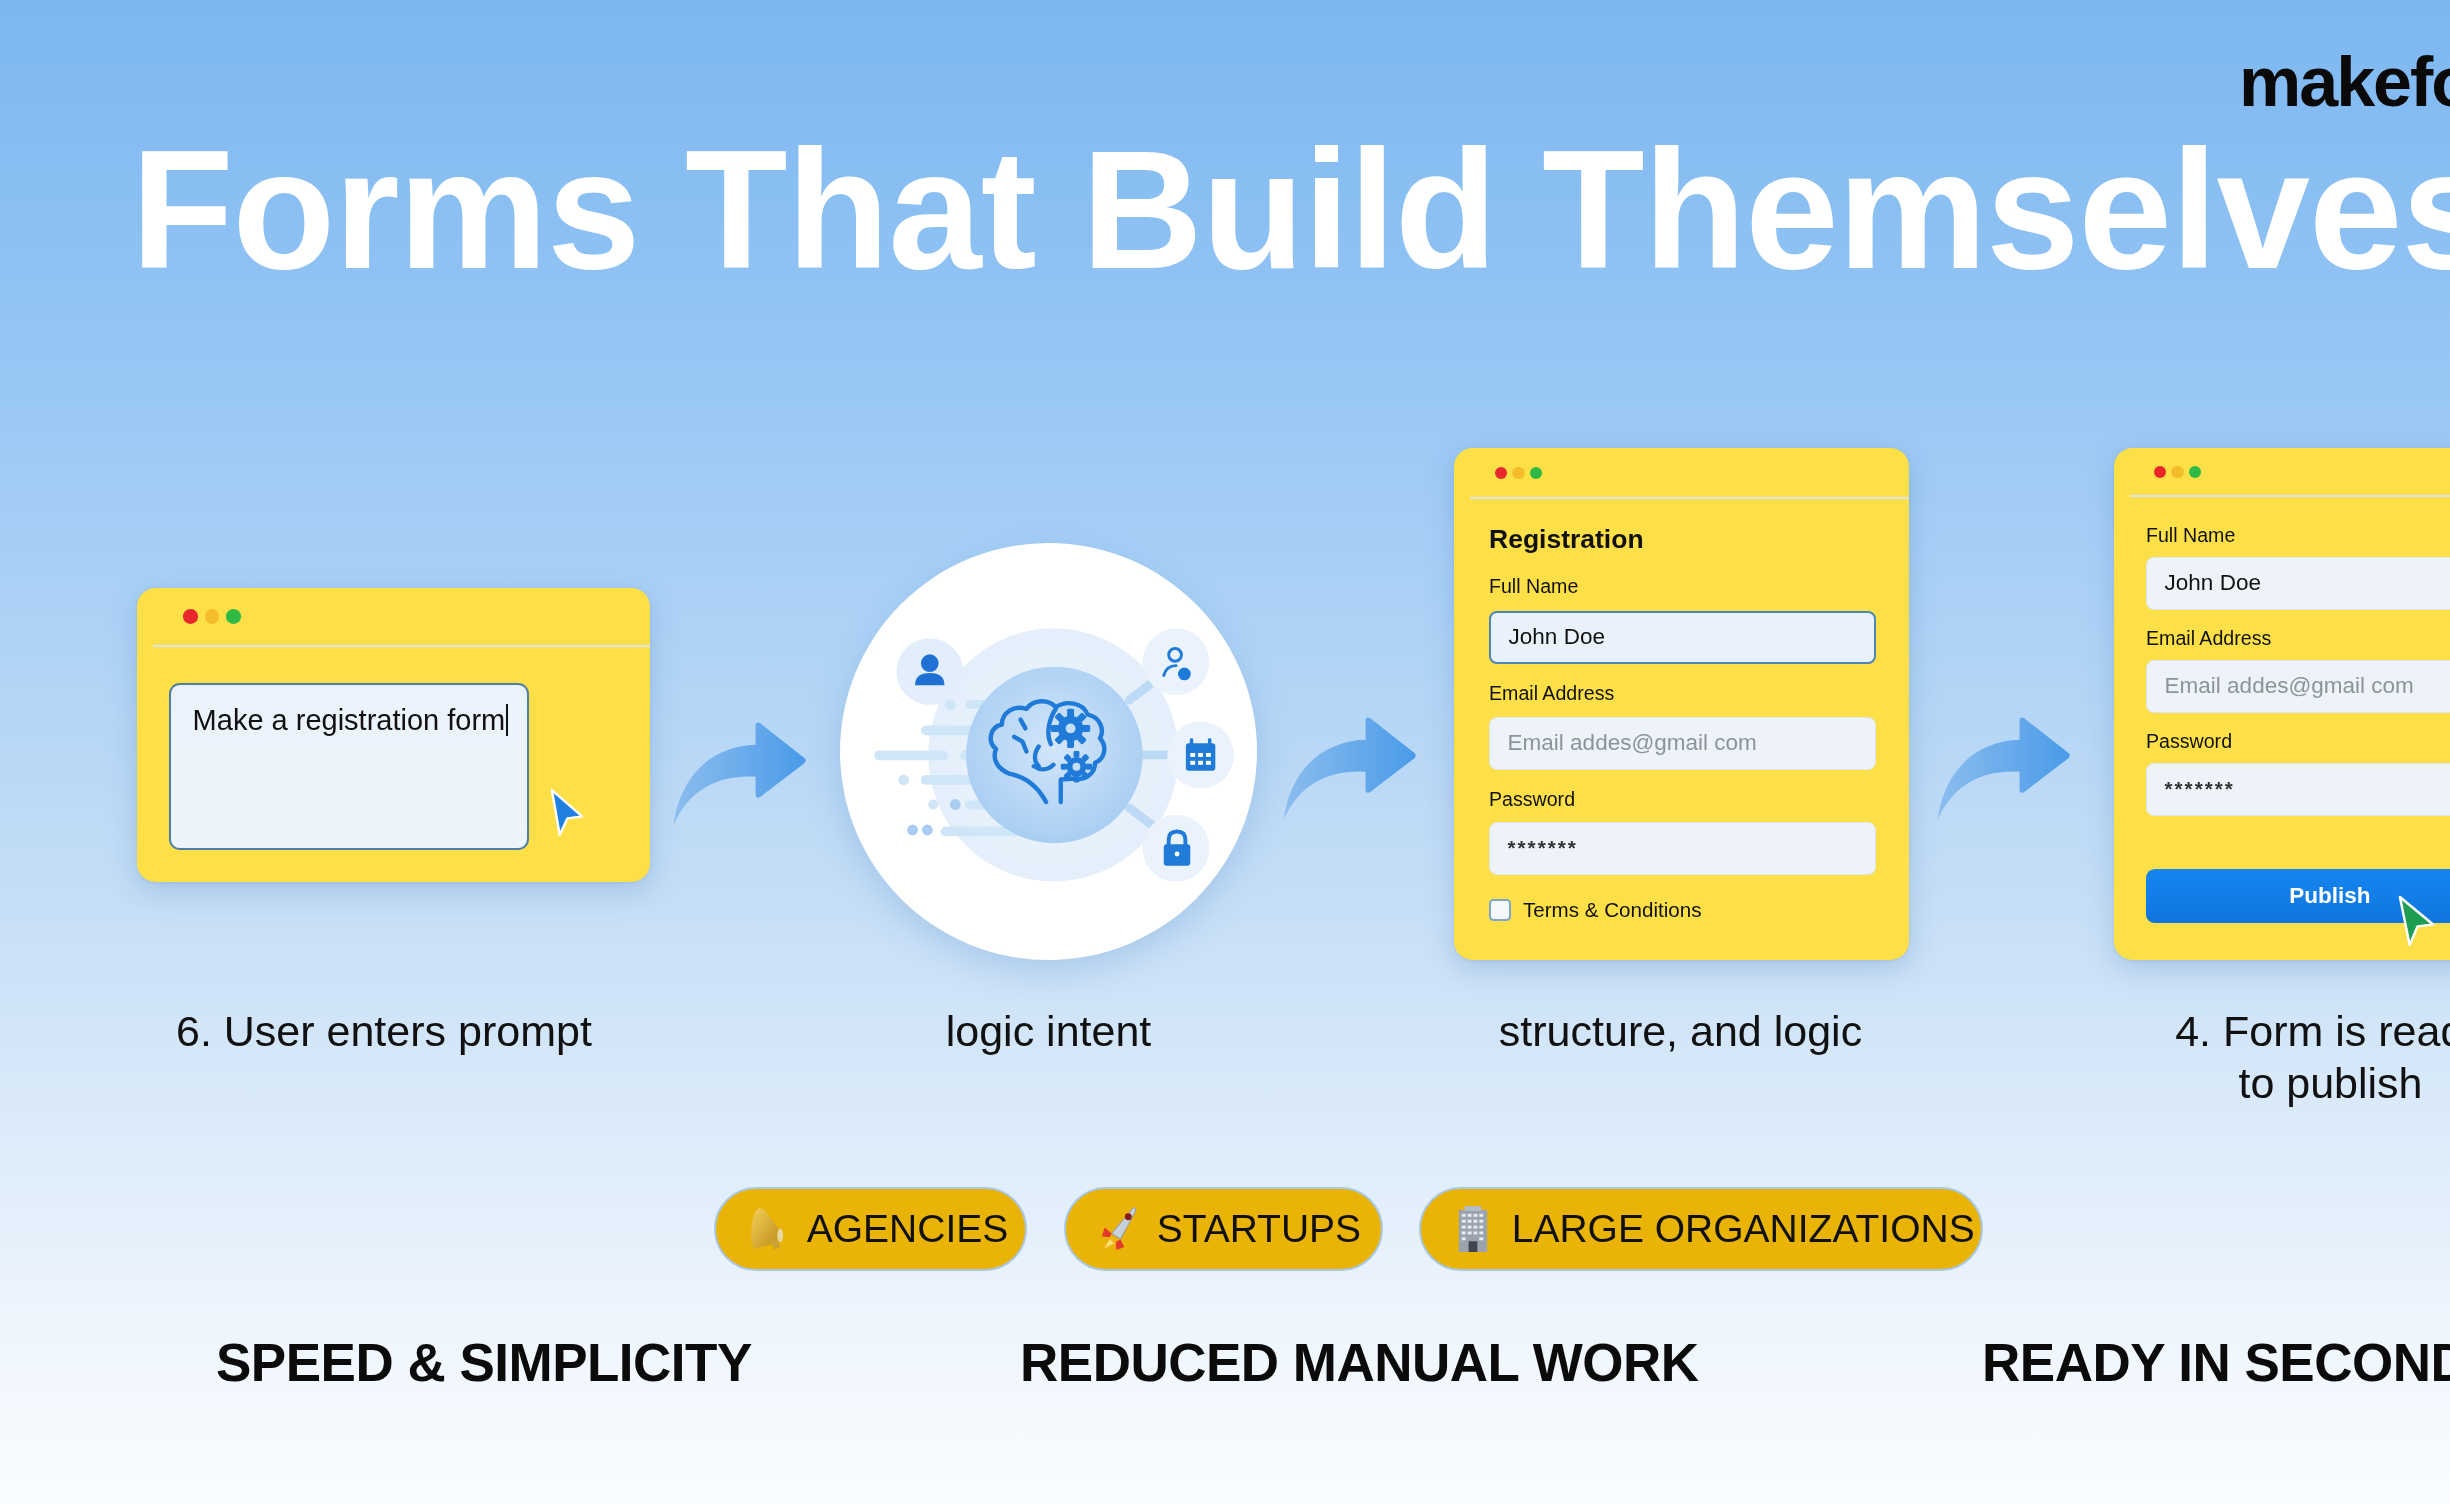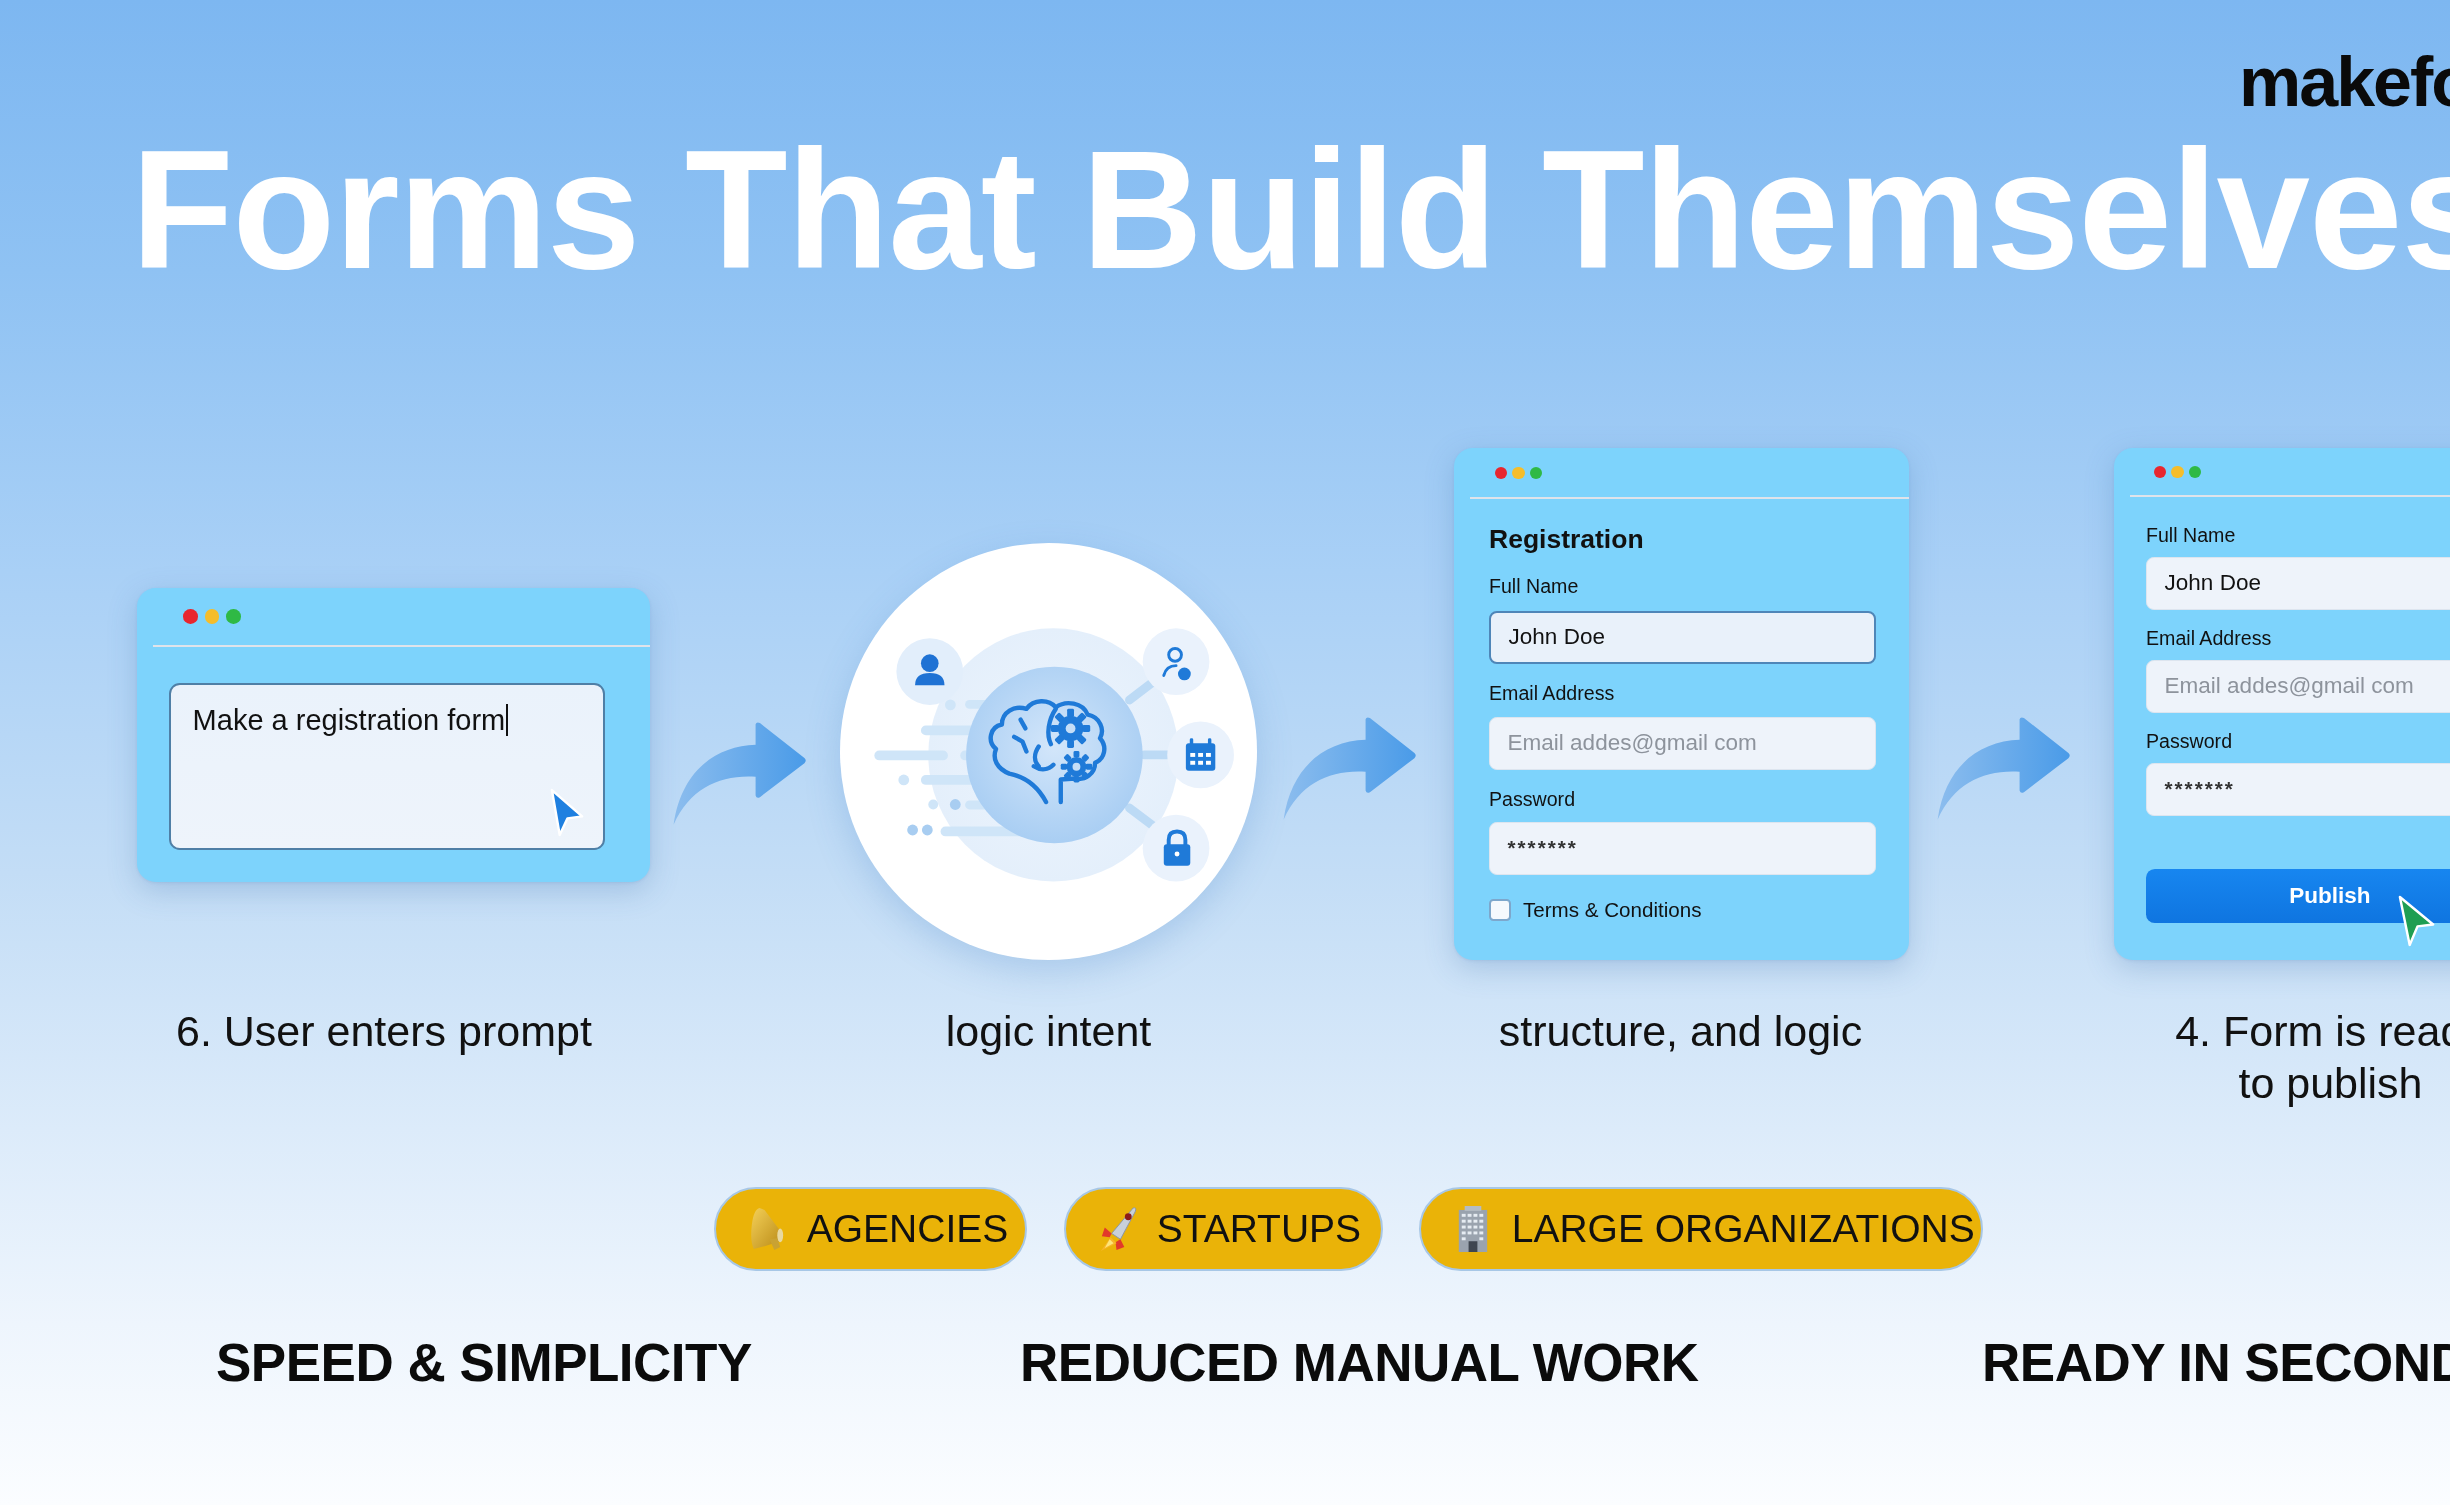--- a/index.html
+++ b/index.html
@@ -12,33 +12,33 @@
   }
   .abs { position: absolute; }
 
   
   .logo { left: 2239px; top: 47px; font-size: 70px; font-weight: 700; letter-spacing: -2px; color: #0a0a0a; white-space: nowrap; line-height: 1; }
 
   
   .title { left: 131px; top: 118px; font-size: 168px; font-weight: 700; color: #ffffff; letter-spacing: -1px; white-space: nowrap; line-height: 1.1; }
 
   
-  .card { background: #7dd3fc; border-radius: 18.6px; box-shadow: 0 8.8px 29px rgba(60,110,170,0.25), 0 1px 2.9px rgba(60,110,170,0.12); overflow: hidden; padding-left: 16px; }
+  .card { background: #fde047; border-radius: 18.6px; box-shadow: 0 8.8px 29px rgba(60,110,170,0.25), 0 1px 2.9px rgba(60,110,170,0.12); overflow: hidden; padding-left: 16px; }
   .card .titlebar { height: 49px; border-bottom: 2px solid #dfe3ea; position: relative; }
   .dots { position: absolute; display: flex; gap: 6.9px; }
   .dot { width: 14.7px; height: 14.7px; border-radius: 50%; }
   .dot.red { background: #e8262e; }
   .dot.yellow { background: #f5bd2a; }
   .dot.green { background: #2fb945; }
 
   
   #card1 { left: 137px; top: 588px; width: 513px; height: 294px; }
   #card1 .titlebar { height: 59px; }
   #card1 .dots { left: 30px; top: 21px; }
-  .prompt-box { position: absolute; left: 32px; top: 95px; width: 436px; height: 167px; border: 2.5px solid #4f7fa6; border-radius: 10.8px; background: linear-gradient(180deg,#eaf2fb,#eef4fb); }
+  .prompt-box { position: absolute; left: 32px; top: 95px; width: 360px; height: 167px; border: 2.5px solid #4f7fa6; border-radius: 10.8px; background: linear-gradient(180deg,#eaf2fb,#eef4fb); }
   .prompt-text { position: absolute; left: 21.6px; top: 18.6px; font-size: 29px; color: #111; white-space: nowrap; }
   .caret { display: inline-block; width: 2px; height: 32px; background: #111; vertical-align: -5.9px; margin-left: 1px; }
   .pointer { position: absolute; }
 
   
   .arrow { width: 157px; height: 147px; }
 
   
   .ai-circle { left: 840px; top: 543px; width: 417px; height: 417px; border-radius: 50%; background: #ffffff; box-shadow: 0 11.8px 34px rgba(70,130,200,0.25); overflow: hidden; }
 

